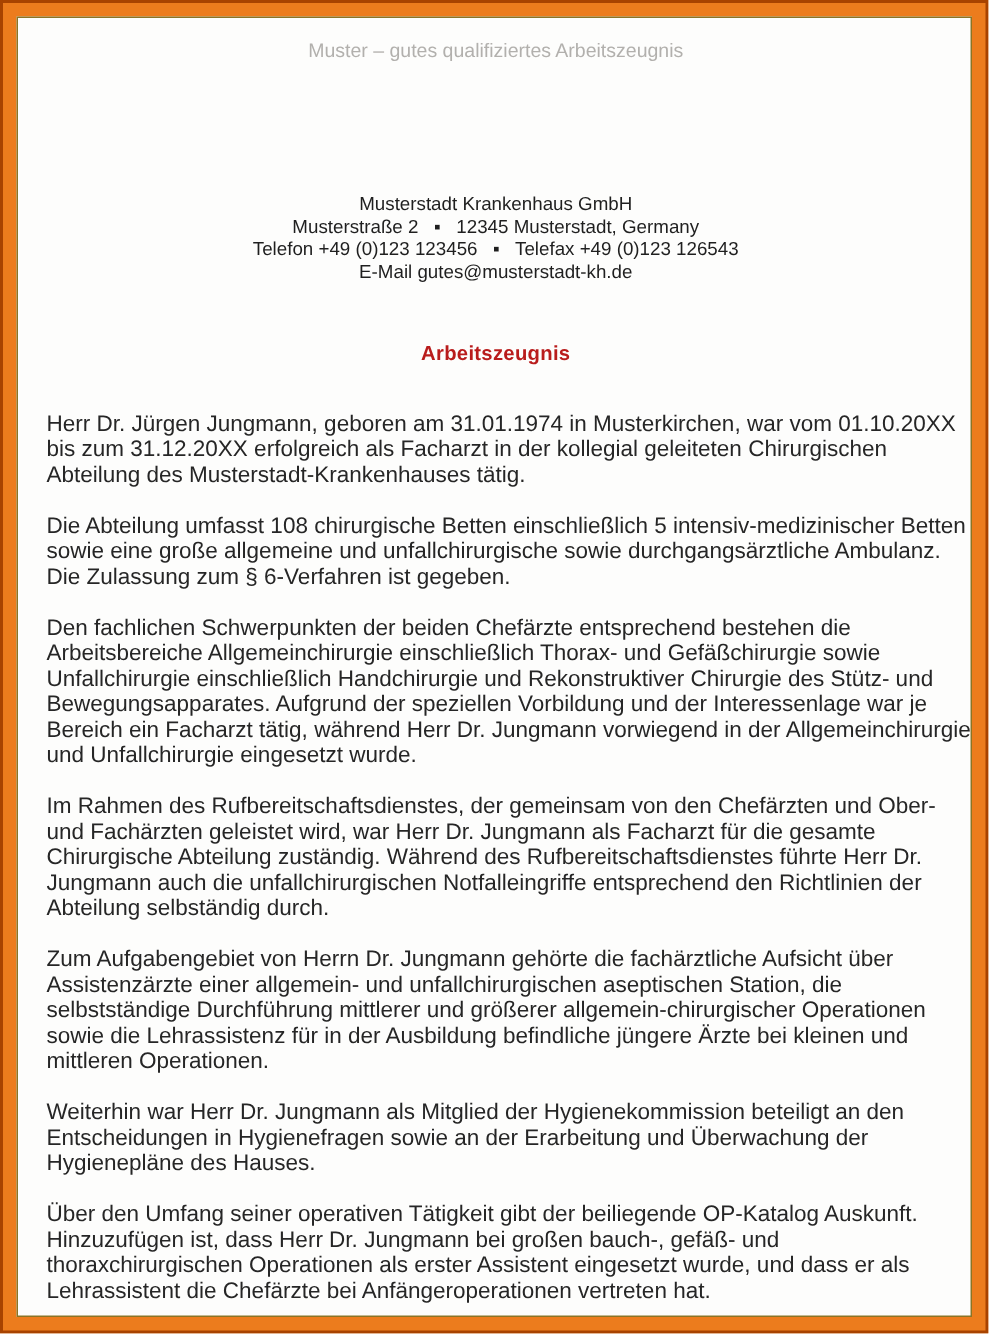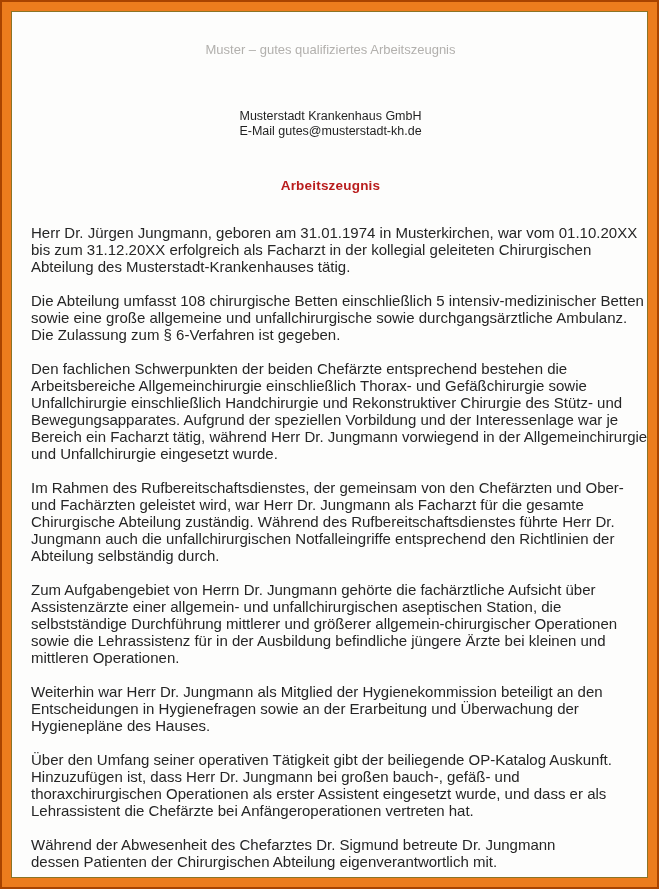--- a/index.html
+++ b/index.html
@@ -16,31 +16,31 @@
     background: #ec7c1d;               
     border: 2px solid #a84300;         
   }
   .page {
     position: absolute;
     left: 9px; top: 9px; right: 9px; bottom: 9px;
     box-sizing: border-box;
     background: #fdfdfc;
     border: 1px solid #8a7426;         
     overflow: hidden;
-    padding: 30px 17px 0 19px;
+    padding: 14px 17px 0 19px;
   }
   .watermark {
     text-align: center;
     color: #b2b0ad;
     font-size: 13px;
     line-height: 15px;
     white-space: pre;
   }
   .letterhead {
-    margin-top: 52px;
+    margin-top: 88px;
     text-align: center;
     color: #1f1f1f;
     font-size: 12.5px;
     line-height: 15px;
   }
   .letterhead div { white-space: pre; }
   .heading {
     margin: 39px 0 31px 0;
     text-align: center;
     font-size: 13.5px;
@@ -59,20 +59,22 @@
 </head>
 <body>
 
 <div class="frame">
   <div class="page">
 
     <div class="watermark">Muster – gutes qualifiziertes Arbeitszeugnis</div>
 
     <div class="letterhead">
       <div>Musterstadt Krankenhaus GmbH</div>
+      <div>Musterstraße 2   ▪   12345 Musterstadt, Germany</div>
+      <div>Telefon +49 (0)123 123456   ▪   Telefax +49 (0)123 126543</div>
       <div>E-Mail gutes@musterstadt-kh.de</div>
     </div>
 
     <div class="heading">Arbeitszeugnis</div>
 
     <div class="bodytext">
       <p>Herr Dr. Jürgen Jungmann, geboren am 31.01.1974 in Musterkirchen, war vom 01.10.20XX
 bis zum 31.12.20XX erfolgreich als Facharzt in der kollegial geleiteten Chirurgischen
 Abteilung des Musterstadt-Krankenhauses tätig.</p>
       <p>Die Abteilung umfasst 108 chirurgische Betten einschließlich 5 intensiv-medizinischer Betten

